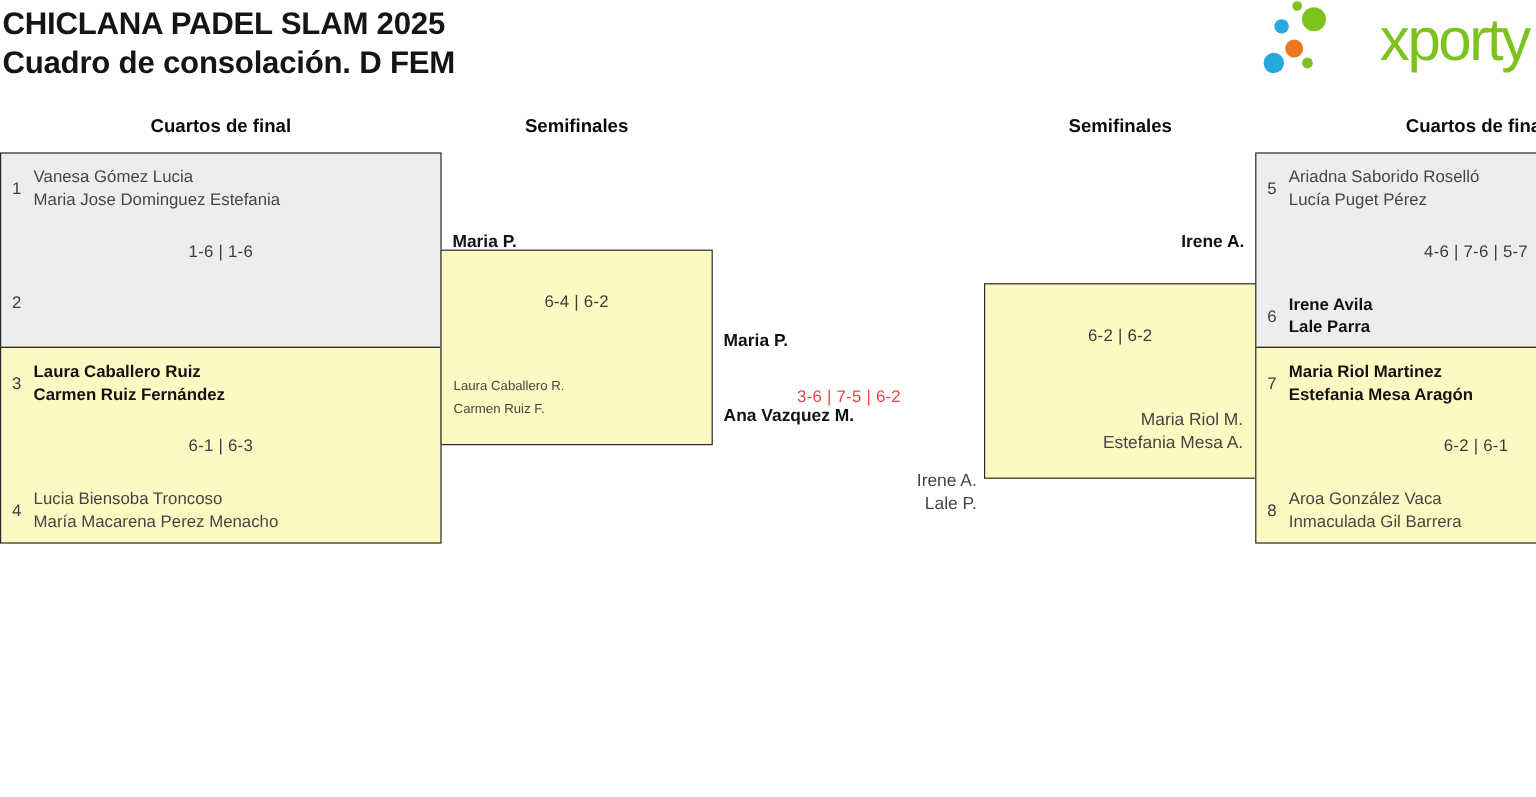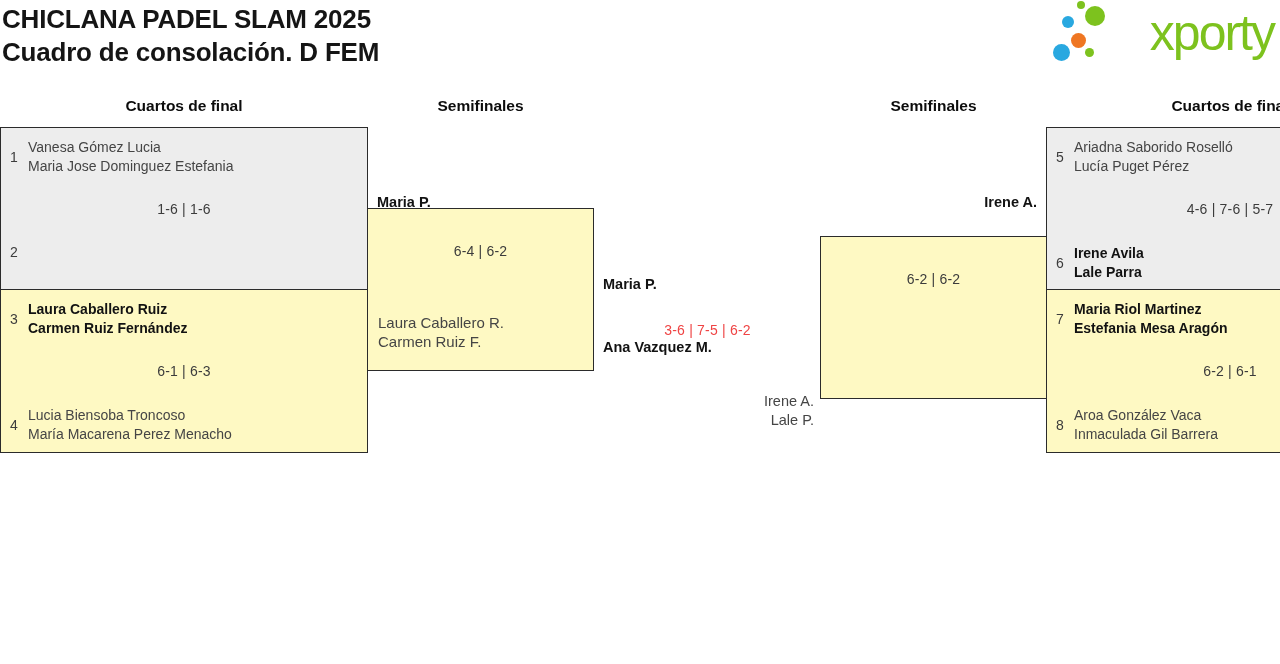--- a/index.html
+++ b/index.html
@@ -52,21 +52,21 @@
   .score { position:absolute; left:0; width:100%; text-align:center; font-size:14px; color:#3c3c3c;
            letter-spacing:0.2px; }
   .score-qf { top:73px; }
   .score-sf { top:34px; }
 
   
   .adv { position:absolute; font-size:14.5px; line-height:19px; }
   .adv .nm { display:block; white-space:nowrap; }
   .sfl-winner { left:377px; top:149px; }
   .sfr-winner { left:820px; top:149px; width:217px; text-align:right; }
-  .sf-loser-l { position:absolute; left:10px; top:104px; font-size:15px; line-height:19px; }
+  .sf-loser-l { position:absolute; left:10px; top:104px; font-size:11px; line-height:19px; }
   .sf-loser-r { position:absolute; right:10px; top:104px; font-size:14.5px; line-height:19px; text-align:right; }
   .sf-loser-l .nm, .sf-loser-r .nm { display:block; color:#454545; white-space:nowrap; }
 
   
   .final-winner { left:603px; top:231px; }
   .final-score  { position:absolute; left:594px; width:227px; top:322px; text-align:center;
                   font-size:14px; color:#ef4444; letter-spacing:0.2px; }
   .final-loser  { left:594px; top:392px; width:220px; text-align:right; }
   .final-loser .nm { color:#454545; font-weight:400; }
   .adv.bold .nm { color:#121212; font-weight:700;margin-top:44px; }
@@ -149,20 +149,24 @@
     <span class="nm">Irene A.</span>
     <span class="nm">Lale P.</span>
   </div>
 
   <div class="adv bold sfr-winner">
     <span class="nm">Irene A.</span>
     <span class="nm">Lale P.</span>
   </div>
   <div class="match-box b-sfr">
     <div class="score score-sf">6-2 | 6-2</div>
+    <div class="sf-loser-r">
+      <span class="nm">Maria Riol M.</span>
+      <span class="nm">Estefania Mesa A.</span>
+    </div>
   </div>
 
   <div class="match-box gray b-qfr1">
     <div class="team-row row-a">
       <span class="seed">5</span>
       <span class="team loser">
         <span class="nm">Ariadna Saborido Roselló</span>
         <span class="nm">Lucía Puget Pérez</span>
       </span>
     </div>

